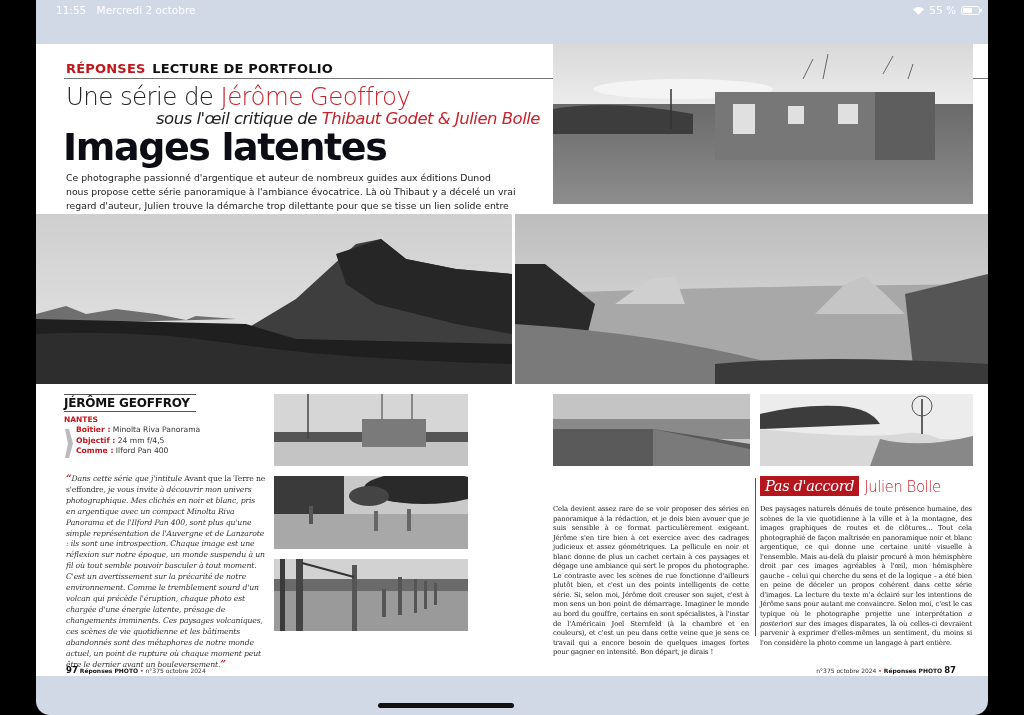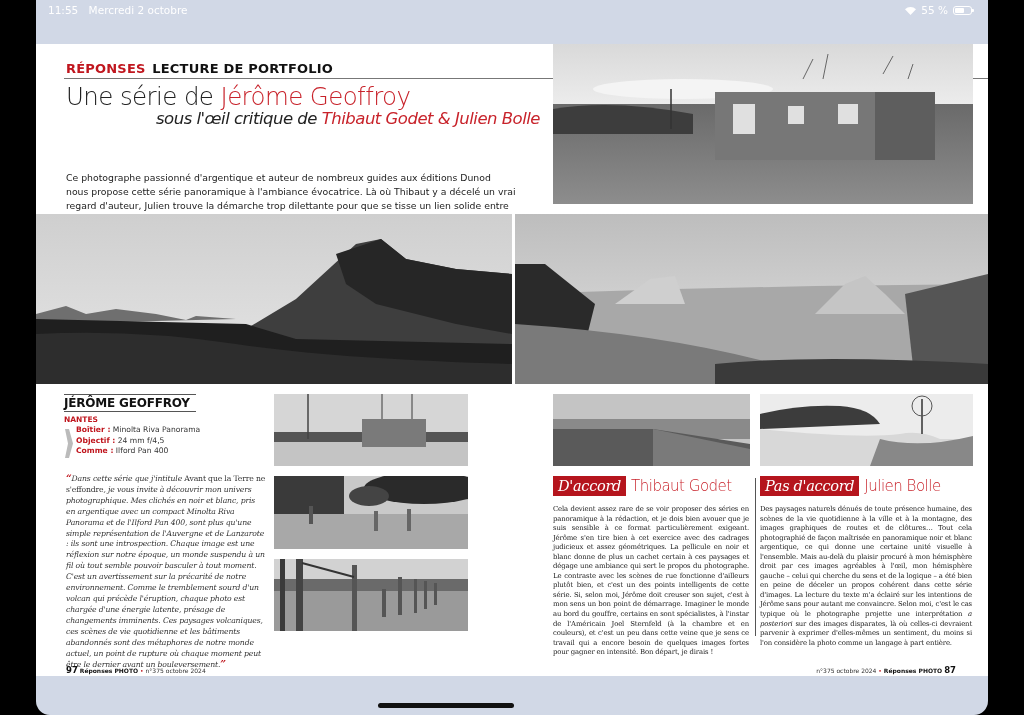--- a/index.html
+++ b/index.html
@@ -4,21 +4,21 @@
 <style>
   * { box-sizing: border-box; margin: 0; padding: 0; }
   html, body { width: 1024px; height: 715px; overflow: hidden; background: #000; }
   body { font-family: "Liberation Sans", sans-serif; position: relative; }
 
   .device-screen {
     position: absolute; left: 36px; top: 0; width: 952px; height: 715px;
     background: #d1d8e6; border-radius: 0 0 14px 14px; overflow: hidden;
   }
   .status-bar {
-    position: absolute; left: 0; top: 0; width: 100%; height: 22px;
+    position: absolute; left: 8px; top: 0; width: 100%; height: 22px;
     color: #ffffff; font-size: 10.5px; font-family: "DejaVu Sans", sans-serif;
   }
   .status-left { position: absolute; left: 12px; top: 4px; }
   .status-left span { margin-right: 7px; }
   .status-right { position: absolute; right: 16px; top: 4px; display: flex; align-items: center; gap: 5px; }
   .wifi { width: 11px; height: 9px; position: relative; display: inline-block; }
   .wifi svg { display: block; }
   .battery { width: 19px; height: 9px; border: 1px solid #fff; border-radius: 3px; position: relative; display: inline-block; }
   .battery::after { content: ""; position: absolute; right: -3px; top: 2px; width: 2px; height: 3px; background: #fff; border-radius: 0 1px 1px 0; }
   .battery-fill { position: absolute; left: 1px; top: 1px; height: 5px; width: 9px; background: #fff; border-radius: 1px; }
@@ -132,20 +132,21 @@
     </div>
     <div class="kicker-rule"></div>
     <div class="kicker-rule-right"></div>
 
     <div class="serie-line">
       <span>Une série de </span><span class="red">Jérôme Geoffroy</span>
     </div>
     <div class="critique-line">
       <span>sous l'œil critique de </span><span class="red">Thibaut Godet &amp; Julien Bolle</span>
     </div>
+    <div class="main-title">Images latentes</div>
     <div class="intro">Ce photographe passionné d'argentique et auteur de nombreux guides aux éditions Dunod nous propose cette série panoramique à l'ambiance évocatrice. Là où Thibaut y a décelé un vrai regard d'auteur, Julien trouve la démarche trop dilettante pour que se tisse un lien solide entre les images.</div>
 
     <div class="photo" style="left:517px; top:0px; width:420px; height:160px;">
       <svg viewBox="0 0 420 160" preserveAspectRatio="none">
         <defs>
           <linearGradient id="skyH" x1="0" y1="0" x2="0" y2="1">
               <stop offset="0" stop-color="#d9d9d9"></stop>
               <stop offset="1" stop-color="#efefef"></stop>
             </linearGradient>
           <linearGradient id="grassH" x1="0" y1="0" x2="0" y2="1">
@@ -272,29 +273,25 @@
       <svg viewBox="0 0 213 72" preserveAspectRatio="none">
         <rect width="213" height="72" fill="#ececec"></rect>
         <path d="M0 20 Q40 10 80 12 Q110 14 120 30 L0 35Z" fill="#3c3c3c"></path>
         <path d="M0 35 Q100 45 140 40 Q160 36 180 45 L213 45 L213 72 L0 72Z" fill="#d8d8d8"></path>
         <path d="M120 45 Q160 55 213 42 L213 72 L110 72Z" fill="#888"></path>
         <line x1="162" y1="5" x2="162" y2="40" stroke="#333" stroke-width="1.5"></line>
         <circle cx="162" cy="12" r="10" fill="none" stroke="#555" stroke-width="1"></circle>
       </svg>
     </div>
 
-    <div class="crit-head" style="left:517px; top:432px;">
-      <span class="crit-badge">D'accord</span>
-      <span class="crit-name">Thibaut Godet</span>
-    </div>
     <div class="crit-body" style="left:517px; top:461px; width:196px;">Cela devient assez rare de se voir proposer des séries en panoramique à la rédaction, et je dois bien avouer que je suis sensible à ce format particulièrement exigeant. Jérôme s'en tire bien à cet exercice avec des cadrages judicieux et assez géométriques. La pellicule en noir et blanc donne de plus un cachet certain à ces paysages et dégage une ambiance qui sert le propos du photographe. Le contraste avec les scènes de rue fonctionne d'ailleurs plutôt bien, et c'est un des points intelligents de cette série. Si, selon moi, Jérôme doit creuser son sujet, c'est à mon sens un bon point de démarrage. Imaginer le monde au bord du gouffre, certains en sont spécialistes, à l'instar de l'Américain Joel Sternfeld (à la chambre et en couleurs), et c'est un peu dans cette veine que je sens ce travail qui a encore besoin de quelques images fortes pour gagner en intensité. Bon départ, je dirais !</div>
 
     <div class="col-divider"></div>
 
-    <div class="crit-head" style="left:724px; top:432px;">
+    <div class="crit-head" style="left:724px; top:432px;align-items:flex-end;">
       <span class="crit-badge">Pas d'accord</span>
       <span class="crit-name">Julien Bolle</span>
     </div>
     <div class="crit-body" style="left:724px; top:461px; width:212px;">
       <span>Des paysages naturels dénués de toute présence humaine, des scènes de la vie quotidienne à la ville et à la montagne, des images graphiques de routes et de clôtures… Tout cela photographié de façon maîtrisée en panoramique noir et blanc argentique, ce qui donne une certaine unité visuelle à l'ensemble. Mais au-delà du plaisir procuré à mon hémisphère droit par ces images agréables à l'œil, mon hémisphère gauche – celui qui cherche du sens et de la logique – a été bien en peine de déceler un propos cohérent dans cette série d'images. La lecture du texte m'a éclairé sur les intentions de Jérôme sans pour autant me convaincre. Selon moi, c'est le cas typique où le photographe projette une interprétation </span><em>a posteriori</em><span> sur des images disparates, là où celles-ci devraient parvenir à exprimer d'elles-mêmes un sentiment, du moins si l'on considère la photo comme un langage à part entière.</span>
     </div>
 
     <div class="folio-left">
       <span class="num">97</span>
       <span class="mag">Réponses PHOTO</span>

